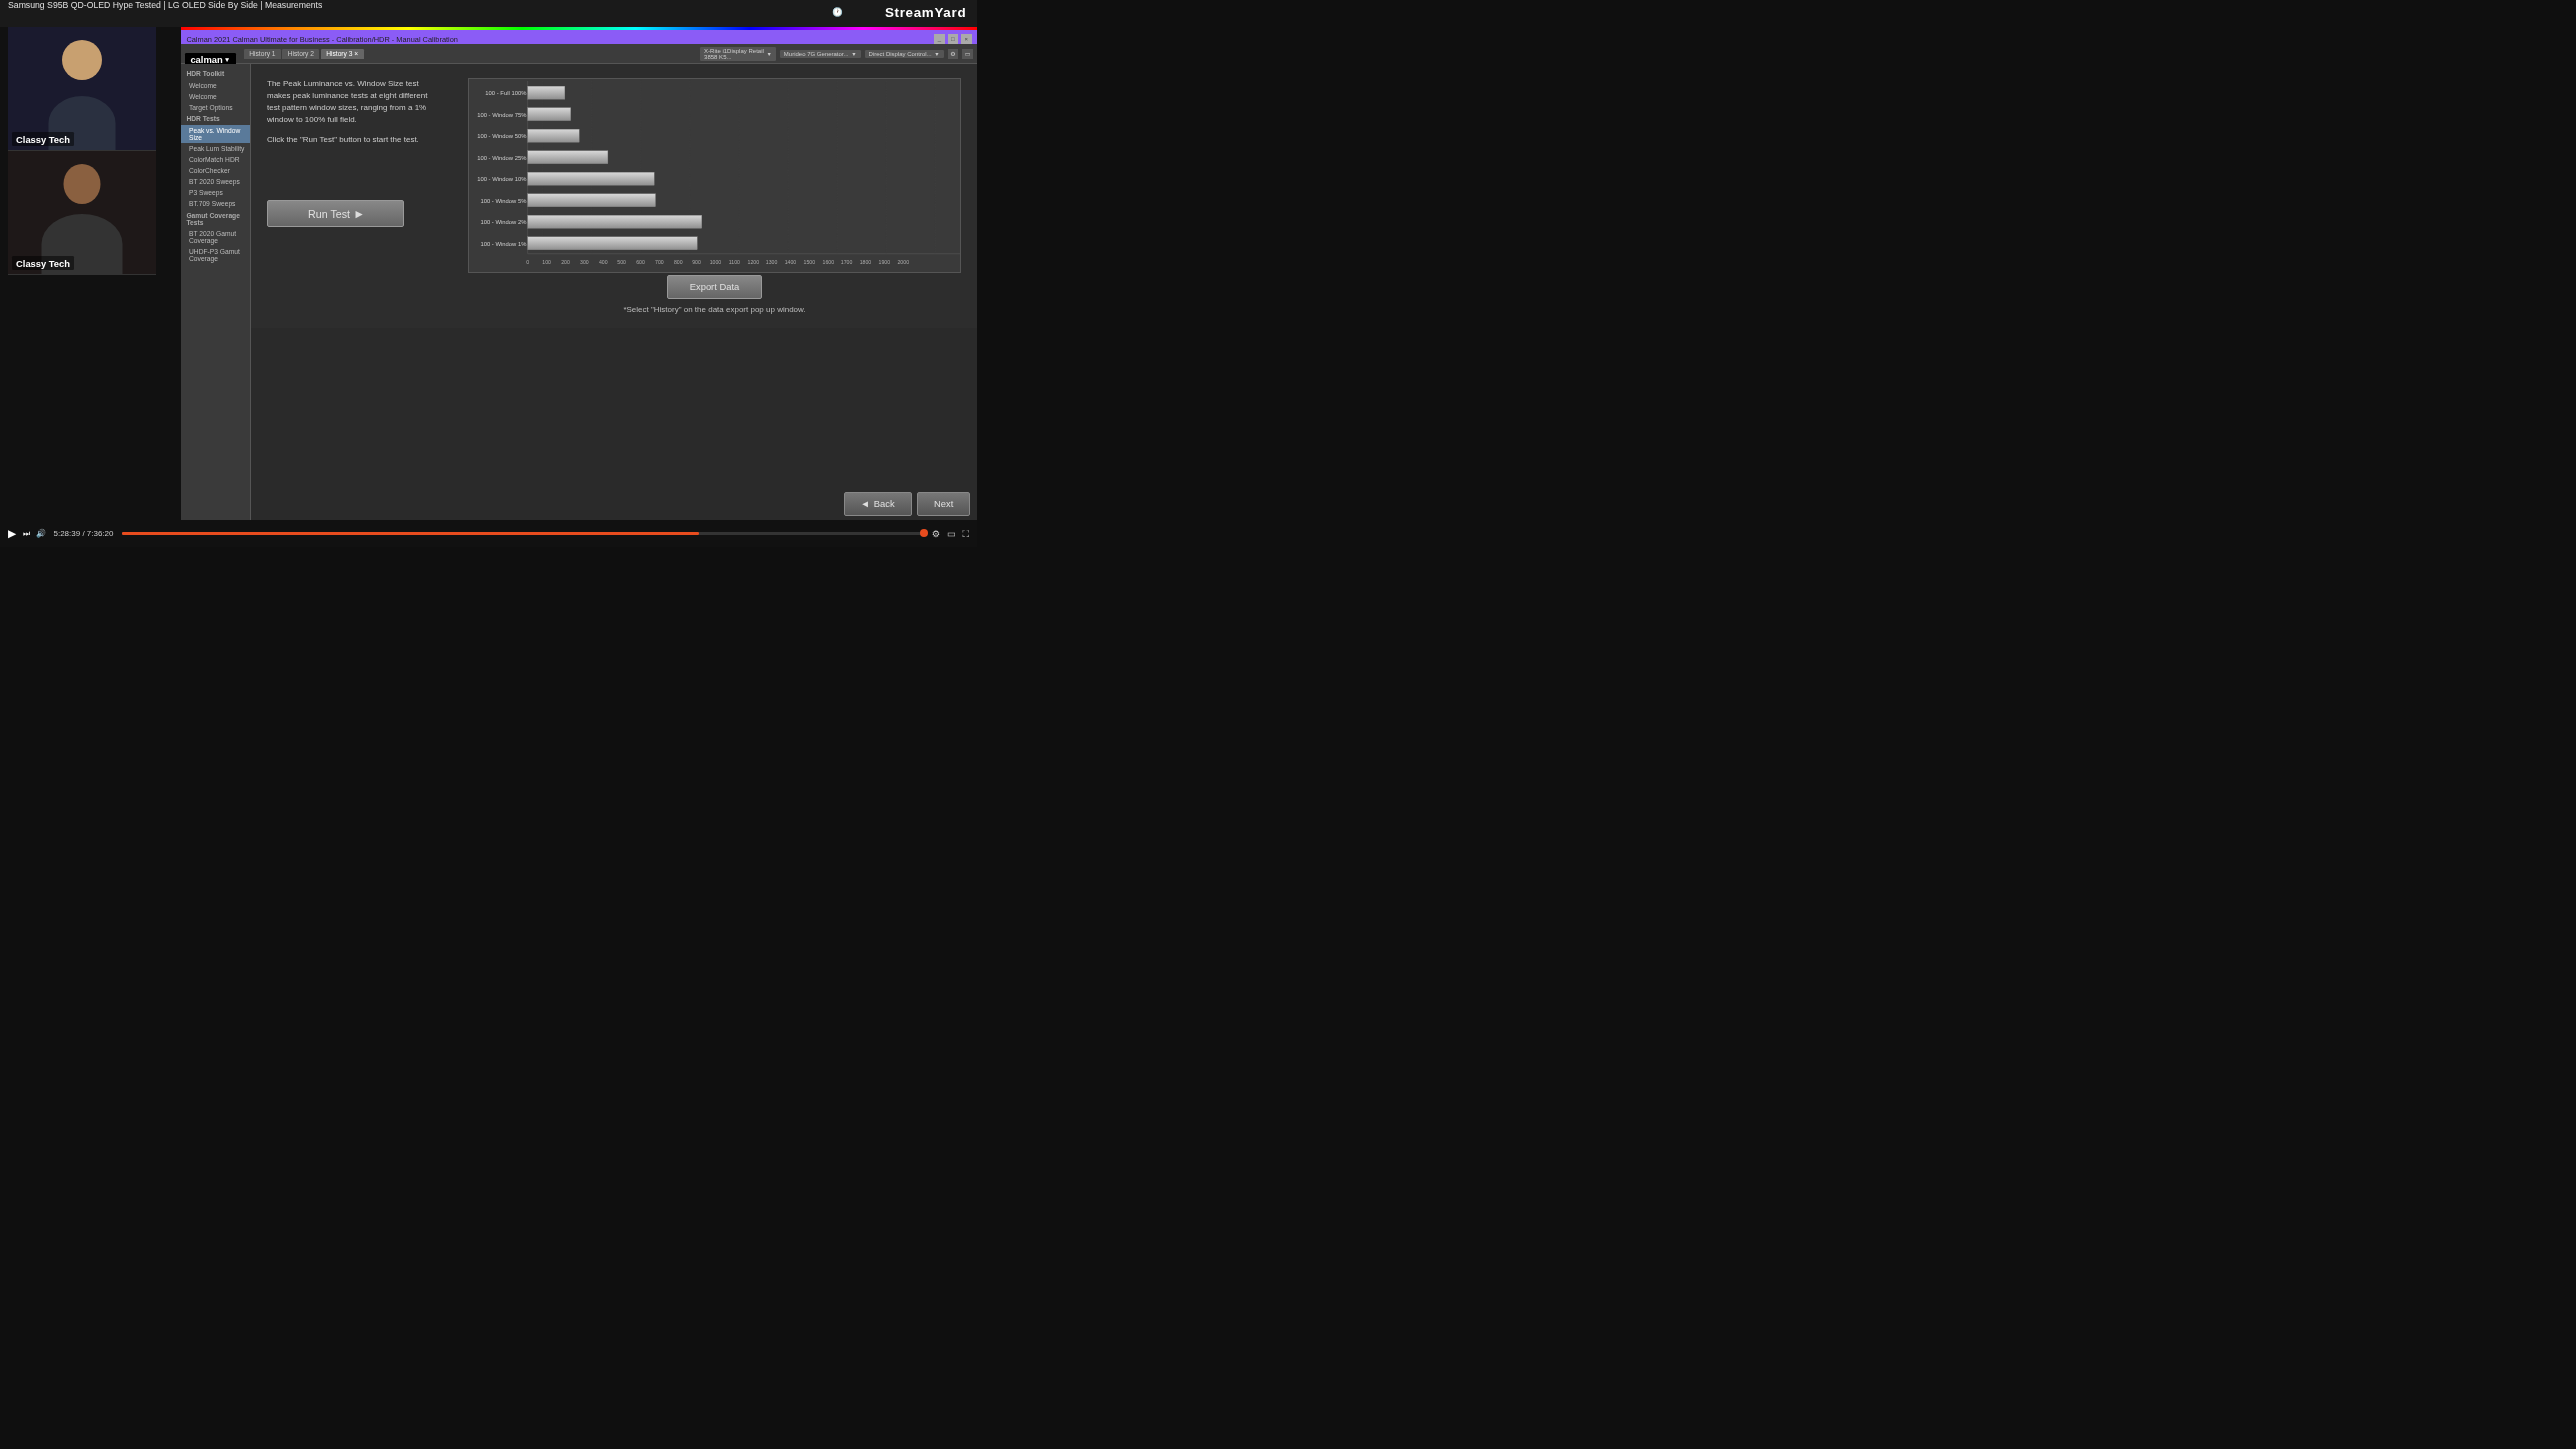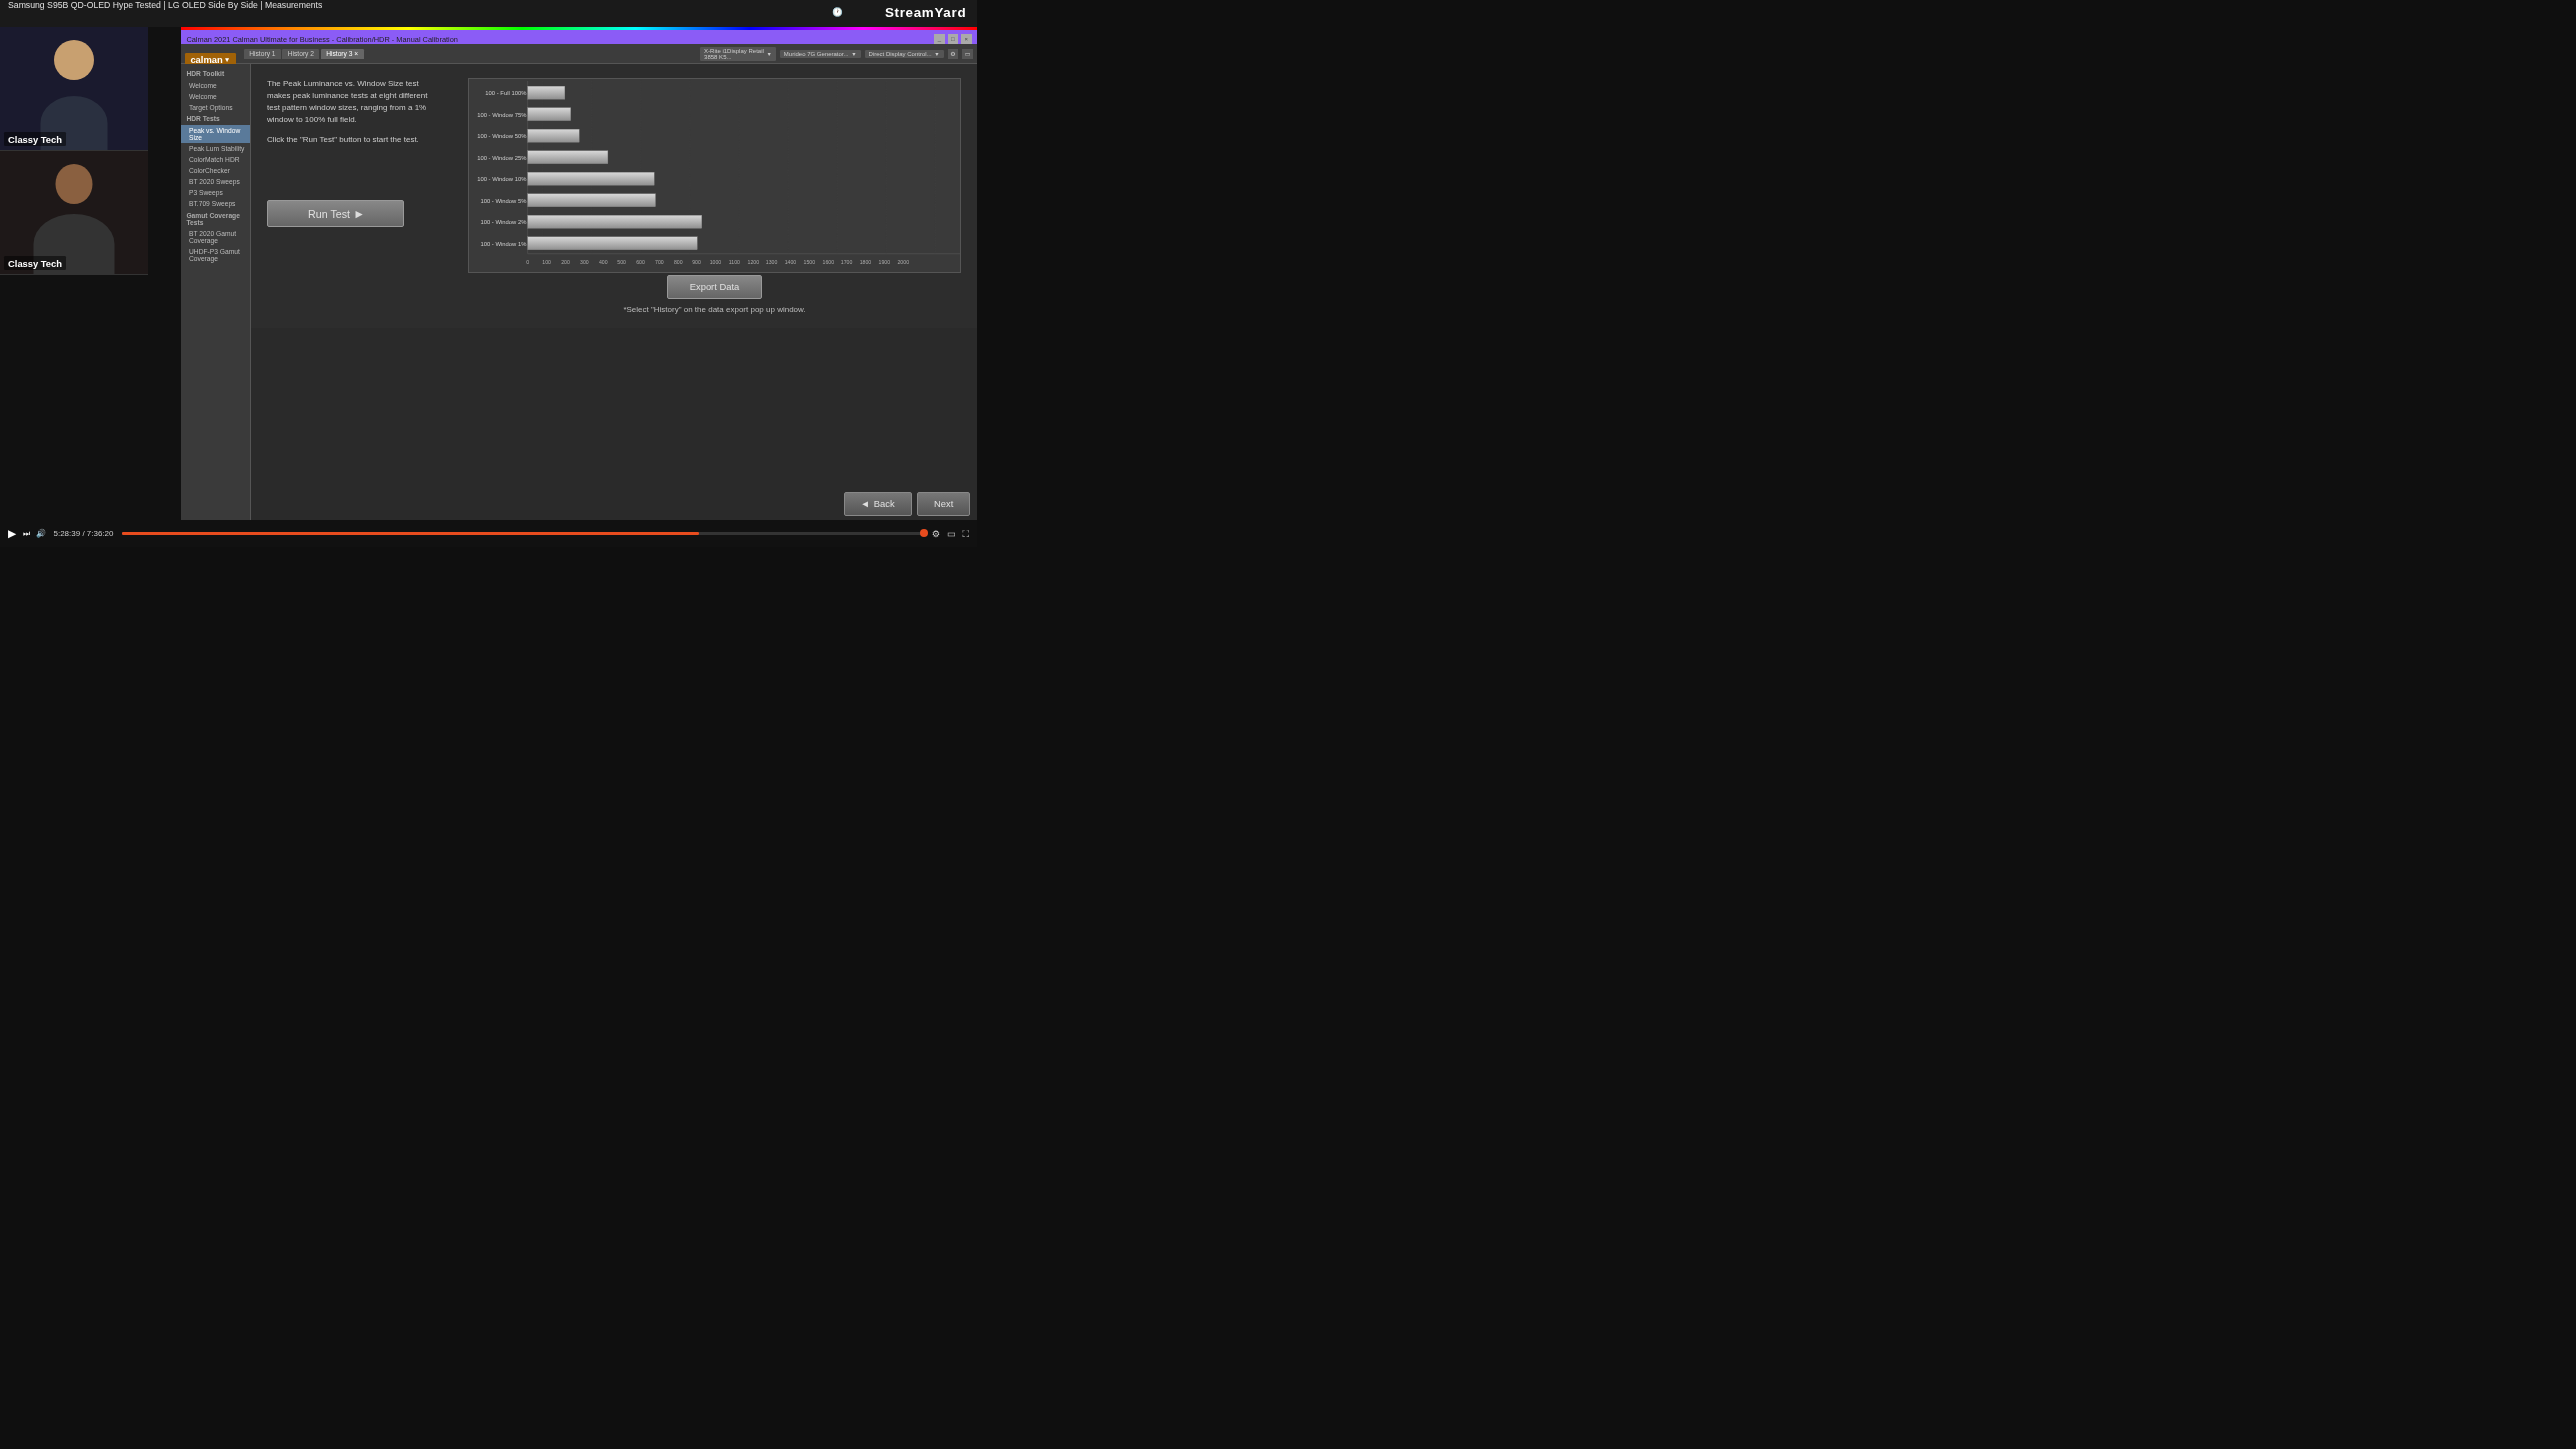--- a/index.html
+++ b/index.html
@@ -56,20 +56,21 @@
       flex-direction: column;
     }
 
     .webcam-feed {
       width: 148px;
       height: 124px;
       background: #222;
       position: relative;
       overflow: hidden;
       border-bottom: 0.7px solid #333;
+      margin-left: 8px;
     }
     .webcam-label {
       position: absolute;
       bottom: 4px;
       left: 4px;
       color: #fff;
       font-size: 9.4px;
       font-weight: bold;
       background: rgba(0,0,0,0.5);
       padding: 1.3px 4px;
@@ -178,21 +179,21 @@
     .calman-toolbar {
       height: 20px;
       background: #3c3c3c;
       display: flex;
       align-items: center;
       padding: 0 4px;
       gap: 2.7px;
       border-bottom: 0.7px solid #555;
     }
     .calman-logo {
-      background: #a16207;
+      background: #000000;
       color: #fff;
       padding: 1.3px 5.4px;
       font-size: 9.4px;
       font-weight: bold;
       border-radius: 1.3px;
       display: flex;
       align-items: center;
       gap: 1px;
       margin-top: 12px;
     }

